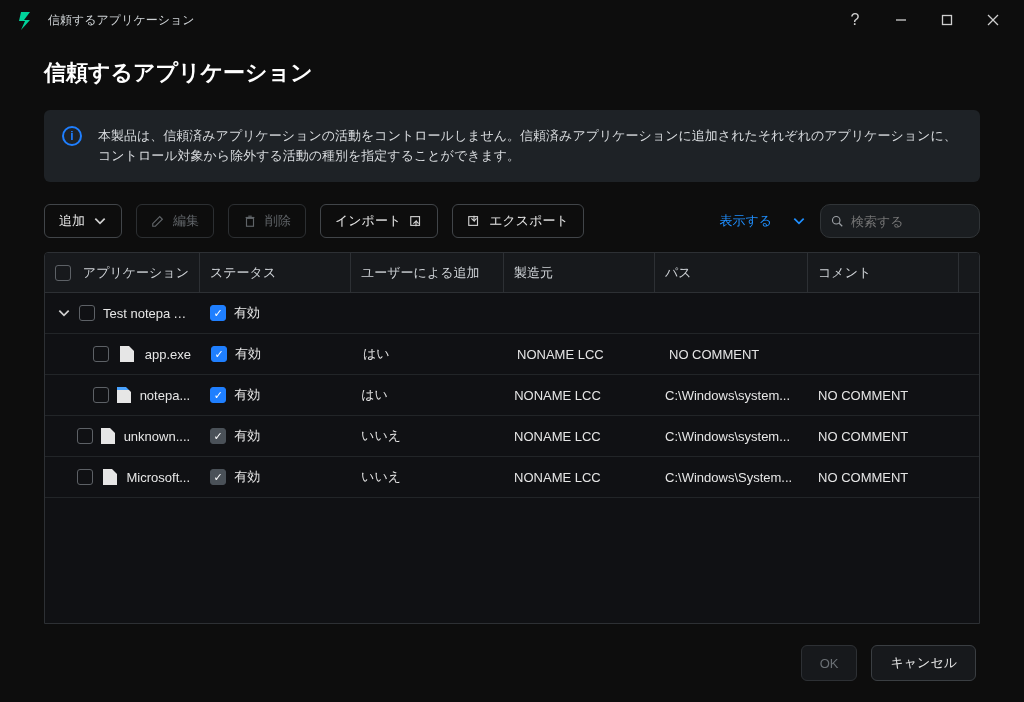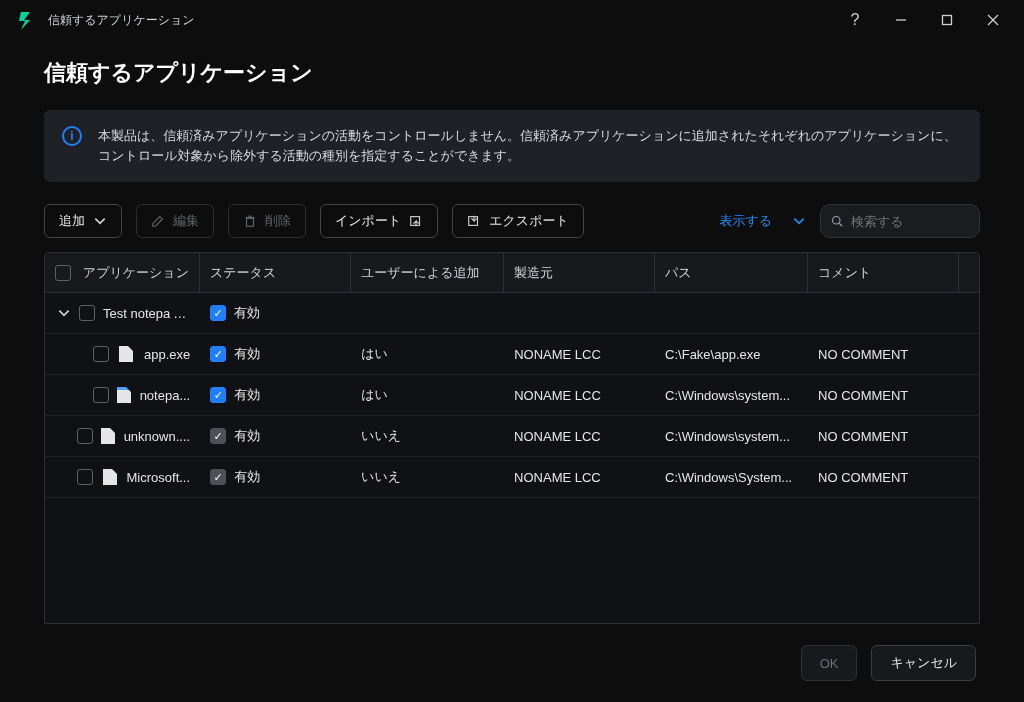--- a/index.html
+++ b/index.html
@@ -195,23 +195,20 @@
             <div class="cell col-status">
               <span class="cbox checked"></span>
               <span>有効</span>
             </div>
             <div class="cell col-user">
               <span>はい</span>
             </div>
             <div class="cell col-vendor">
               <span>NONAME LCC</span>
             </div>
-            <div class="cell col-path">
-              <span class="ellip">C:\Fake\app.exe</span>
-            </div>
             <div class="cell col-comment">
               <span class="ellip">NO COMMENT</span>
             </div>
             <div class="cell col-tail"></div>
           </div>
           <div class="row">
             <div class="cell col-app indent2">
               <span class="cbox"></span>
               <span class="file-icon notepad"></span>
               <span class="ellip">notepa...</span>

